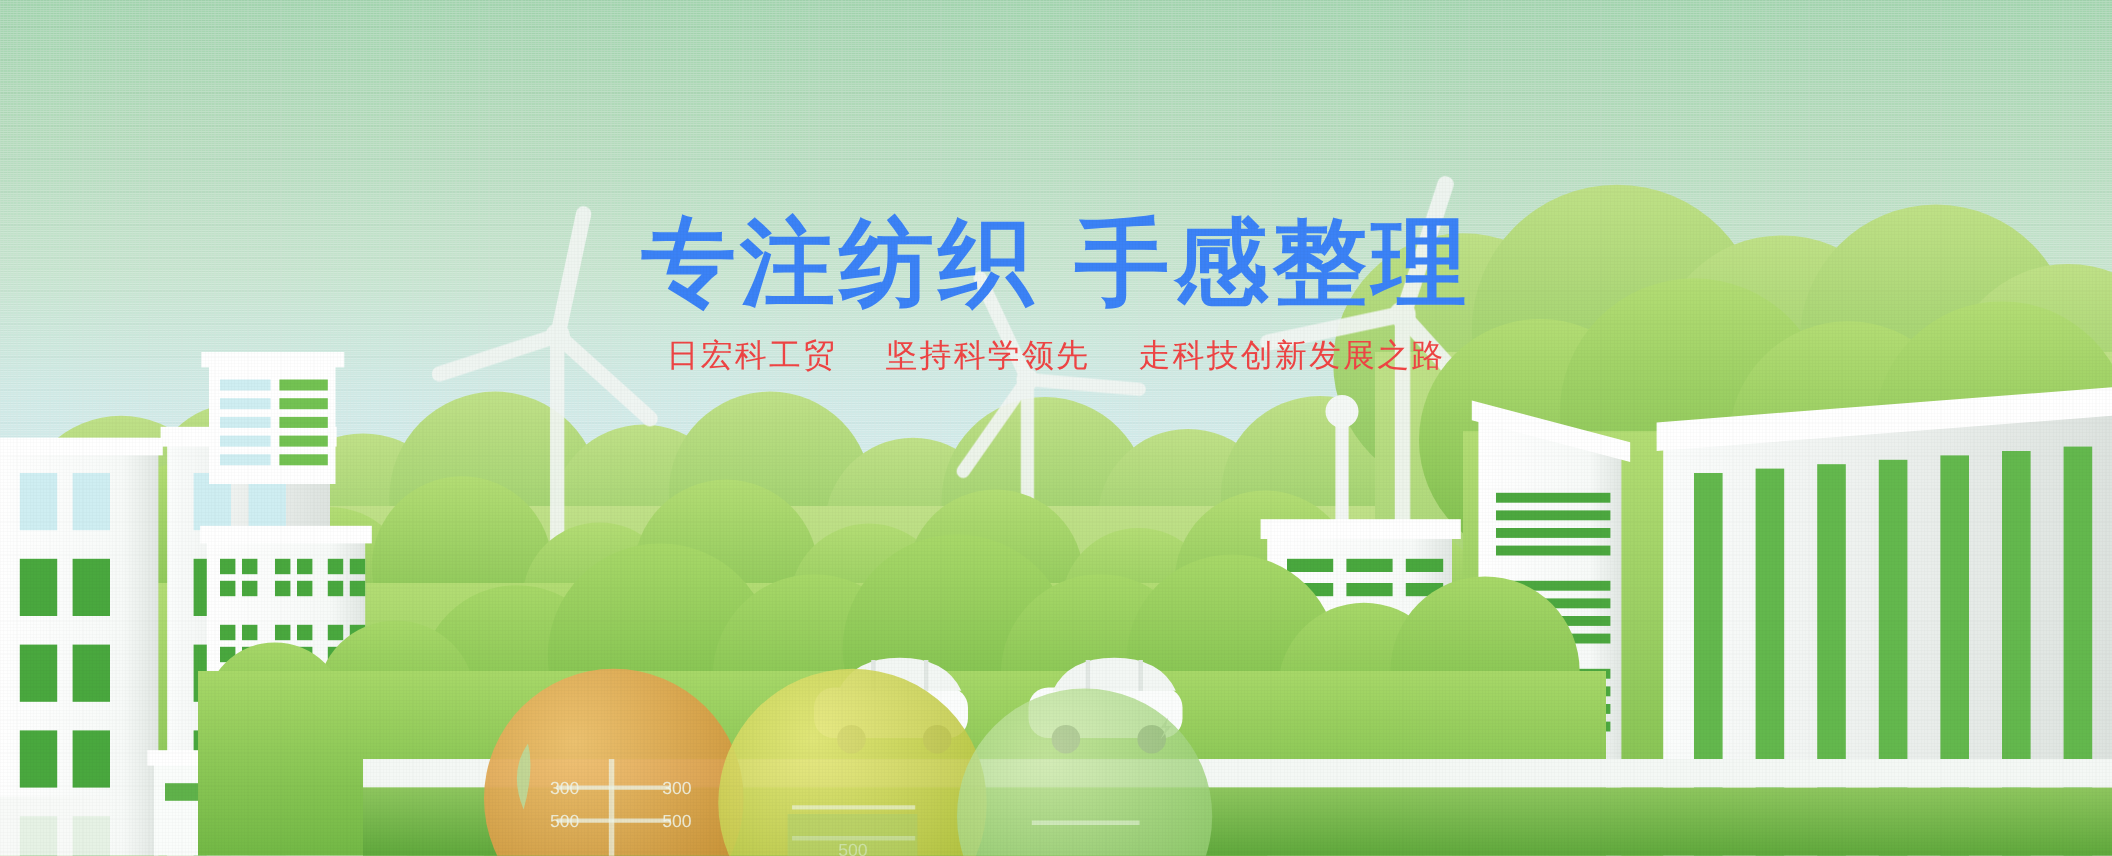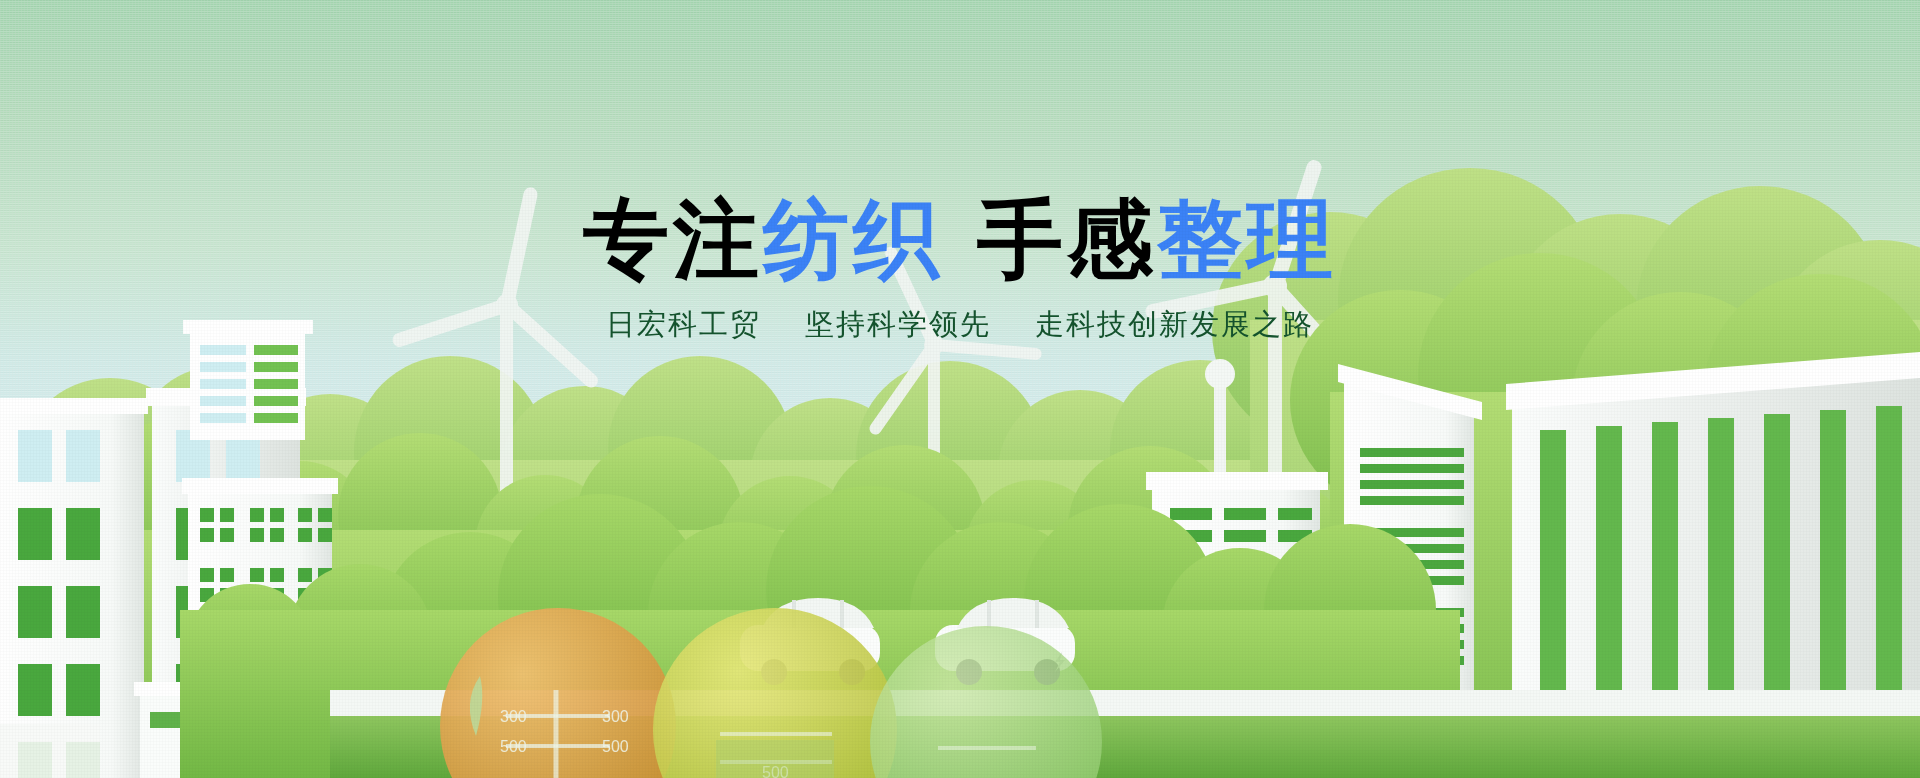--- a/index.html
+++ b/index.html
@@ -16,26 +16,26 @@
     position:absolute;inset:0;opacity:.35;mix-blend-mode:overlay;
     background-image:repeating-linear-gradient(0deg,rgba(255,255,255,.5) 0 1px,rgba(0,0,0,.03) 1px 2px),
                      repeating-linear-gradient(90deg,rgba(255,255,255,.35) 0 1px,rgba(0,0,0,.02) 1px 3px);
   }
   
   .headline{
     position:absolute;left:0;right:0;top:196px;text-align:center;
     font-size:86px;line-height:1;font-weight:bold;letter-spacing:4px;
     white-space:nowrap;z-index:60;
   }
-  .headline .b{color:#000000;}
+  .headline .b{color:#3b82f6;}
   .headline .g{color:#3b82f6;}
   .headline .sp{display:inline-block;width:34px;}
   .subtitle{
     position:absolute;left:0;right:0;top:310px;text-align:center;
-    font-size:29px;line-height:1;color:#14532d;letter-spacing:2px;
+    font-size:29px;line-height:1;color:#ef4444;letter-spacing:2px;
     white-space:nowrap;z-index:60;font-weight:500;
   }
   .subtitle .gap{display:inline-block;width:44px;}
   
   .layer{position:absolute;left:0;top:0;width:1920px;height:778px;}
   .z-far{z-index:10;} .z-mid{z-index:20;} .z-bld{z-index:30;}
   .z-near{z-index:40;} .z-front{z-index:50;}
   .paper{
     position:absolute;inset:0;pointer-events:none;z-index:70;opacity:.30;
     mix-blend-mode:multiply;

